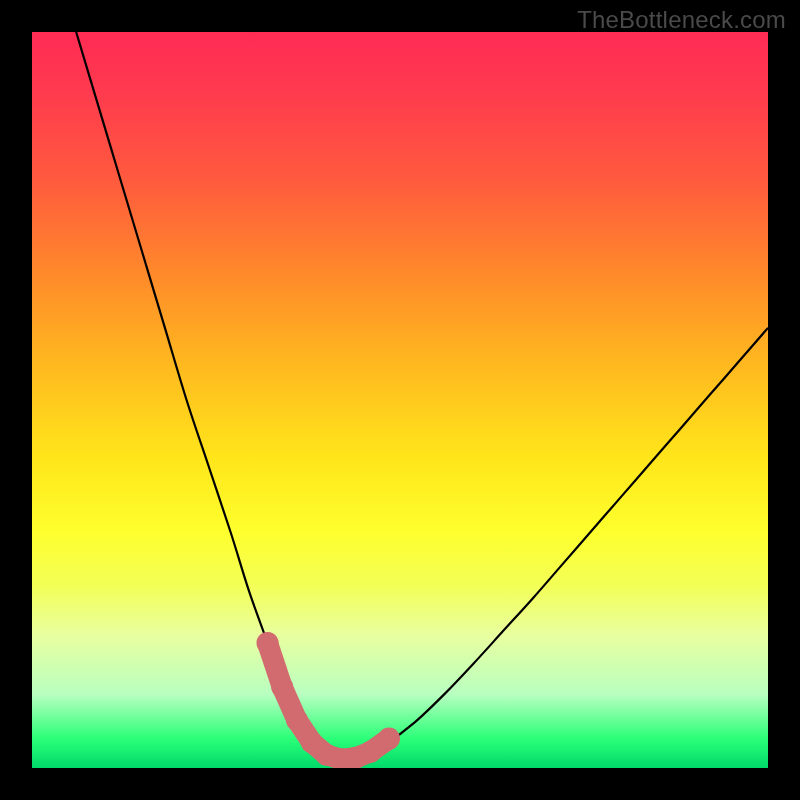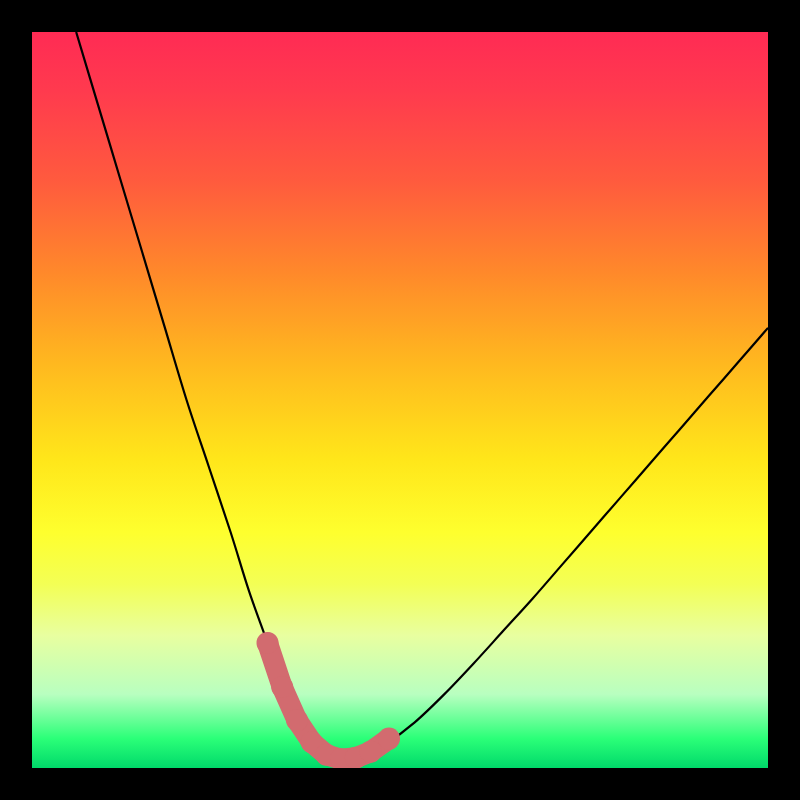--- a/index.html
+++ b/index.html
@@ -57,20 +57,21 @@
     font-weight: 500;
     letter-spacing: 0.2px;
     user-select: none;
   }
 </style>
 </head>
 <body>
 
 <div class="frame">
 
+  <div class="watermark">TheBottleneck.com</div>
 
   <div class="plot-area">
     <svg viewBox="0 0 736 736" xmlns="http://www.w3.org/2000/svg">
       <path id="curve-path" fill="none" stroke="#000000" stroke-width="2.2" d="M 44.16 0.00 C 47.84 12.27, 58.88 49.07, 66.24 73.60 C 73.60 98.13, 80.96 122.67, 88.32 147.20 C 95.68 171.73, 103.04 196.27, 110.40 220.80 C 117.76 245.33, 125.12 269.87, 132.48 294.40 C 139.84 318.93, 147.20 344.69, 154.56 368.00 C 161.92 391.31, 169.28 412.16, 176.64 434.24 C 184.00 456.32, 191.97 479.63, 198.72 500.48 C 205.47 521.33, 210.99 540.96, 217.12 559.36 C 223.25 577.76, 230.00 594.93, 235.52 610.88 C 241.04 626.83, 245.33 642.16, 250.24 655.04 C 255.15 667.92, 260.05 678.96, 264.96 688.16 C 269.87 697.36, 274.77 704.47, 279.68 710.24 C 284.59 716.01, 289.49 719.93, 294.40 722.75 C 299.31 725.57, 302.99 726.92, 309.12 727.17 C 315.25 727.41, 323.84 726.68, 331.20 724.22 C 338.56 721.77, 344.69 718.09, 353.28 712.45 C 361.87 706.81, 372.91 698.71, 382.72 690.37 C 392.53 682.03, 402.35 672.21, 412.16 662.40 C 421.97 652.59, 431.79 642.04, 441.60 631.49 C 451.41 620.94, 461.23 609.90, 471.04 599.10 C 480.85 588.31, 490.67 577.76, 500.48 566.72 C 510.29 555.68, 520.11 544.15, 529.92 532.86 C 539.73 521.58, 549.55 510.29, 559.36 499.01 C 569.17 487.72, 578.99 476.44, 588.80 465.15 C 598.61 453.87, 608.43 442.58, 618.24 431.30 C 628.05 420.01, 637.87 408.73, 647.68 397.44 C 657.49 386.15, 667.31 374.87, 677.12 363.58 C 686.93 352.30, 696.75 341.01, 706.56 329.73 C 716.37 318.44, 731.09 301.51, 736.00 295.87"></path>
       <g id="marker-group">
           <polyline points="235.5,610.9 250.2,655.0 265.0,688.2 279.7,710.2 294.4,722.8 309.1,727.2 323.8,725.7 338.6,719.8 357.0,706.6" fill="none" stroke="#d26b6f" stroke-width="21" stroke-linecap="round" stroke-linejoin="round"></polyline>
           <circle cx="235.5" cy="610.9" r="11" fill="#d26b6f"></circle>
           <circle cx="250.2" cy="655.0" r="11" fill="#d26b6f"></circle>
           <circle cx="265.0" cy="688.2" r="11" fill="#d26b6f"></circle>
           <circle cx="279.7" cy="710.2" r="11" fill="#d26b6f"></circle>

